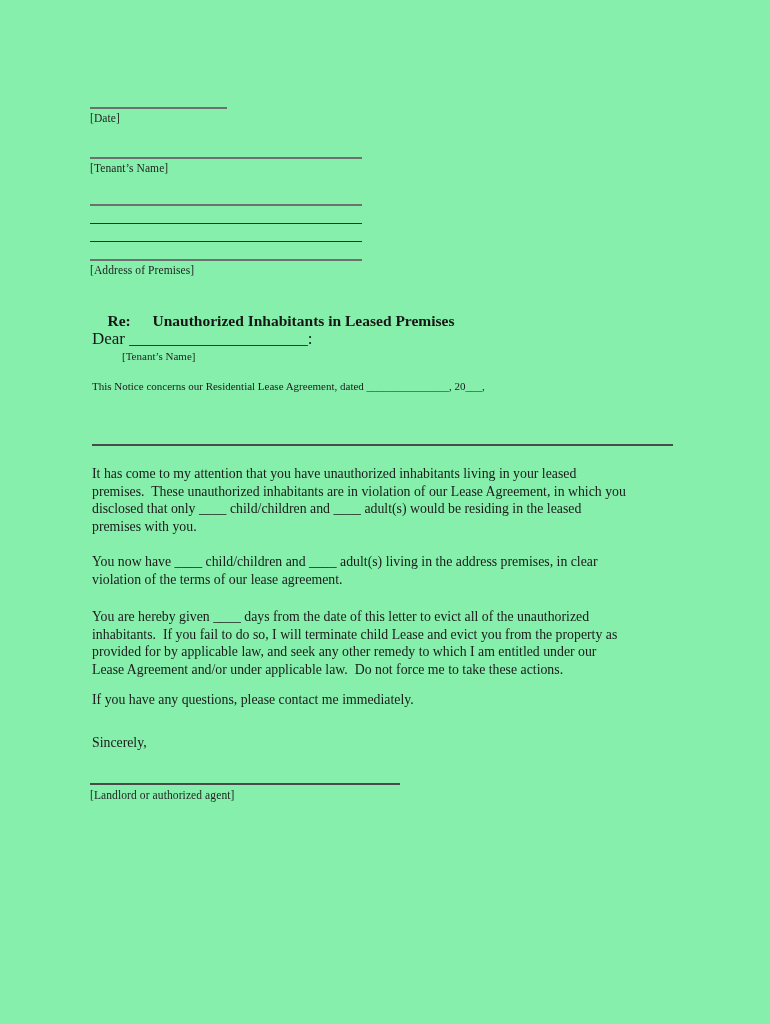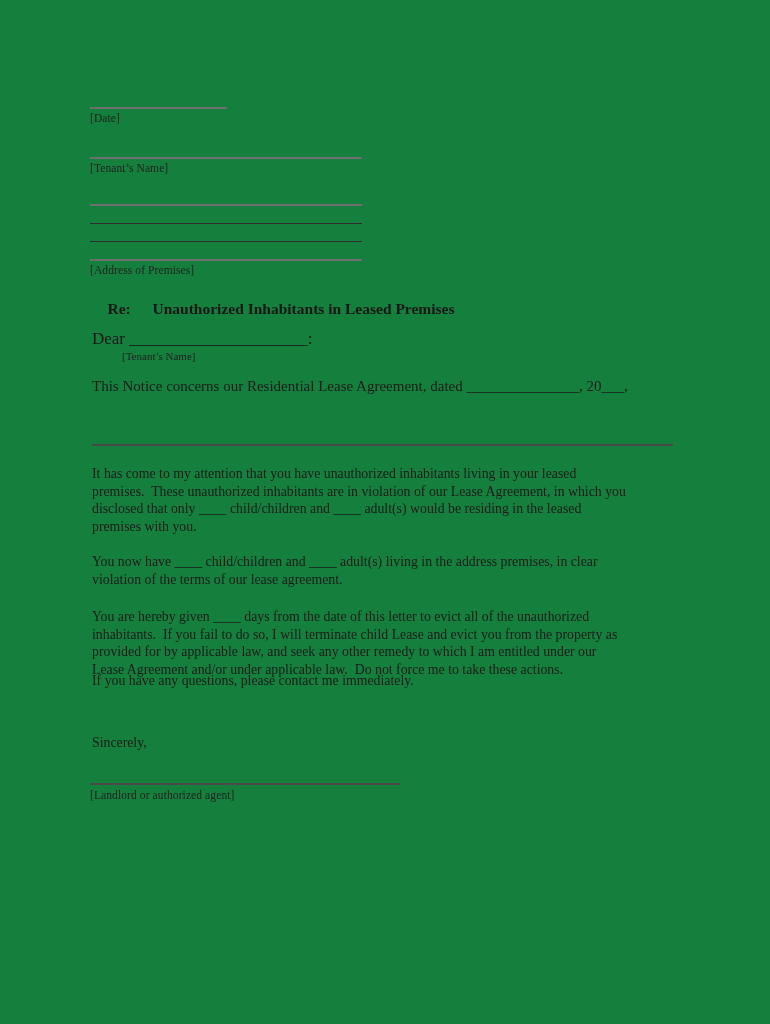--- a/index.html
+++ b/index.html
@@ -4,34 +4,34 @@
 <style>
   * { margin: 0; padding: 0; box-sizing: border-box; }
   html, body { background: #ffffff; }
   body {
     width: 770px; height: 1024px;
     position: relative;
     font-family: "Liberation Serif", "DejaVu Serif", serif;
     color: #1c1c1c;
     overflow: hidden;
   }
-  .page { position: absolute; inset: 0; background: #15803d; font-family: Liberation Serif, serif; }
+  .page { position: absolute; inset: 0; background: #86efac; font-family: Liberation Serif, serif; }
   .abs { position: absolute; }
   .rule { position: absolute; background: #6f6f6f; height: 2px; }
   .rule.thin { height: 1px; background: #2e2e2e; }
   .rule.mid { height: 2px; background: #4a4a4a; }
   .label {
     font-size: 11.5px; color: #1f1f1f;
     white-space: pre; letter-spacing: 0.1px;
   }
   .label-sm { font-size: 11px; color: #1f1f1f; white-space: pre; }
   .re-line { font-size: 15.5px; font-weight: bold; white-space: pre; color: #161616; }
   .re-prefix { display: inline-block; width: 45px; }
   .salutation { font-size: 17px; white-space: pre; color: #161616; }
-  .intro { font-size: 15px; line-height: 18.4px; color: #1a1a1a; }
+  .intro { font-size: 11px; line-height: 18.4px; color: #1a1a1a; }
   .para { font-size: 13.8px; line-height: 17.5px; color: #1a1a1a; }
   .para .ln, .intro .ln { display: block; white-space: pre; }
   .closing { font-size: 13.8px; white-space: pre; color: #1a1a1a; }
 </style>
 </head>
 <body>
 
 <div class="page">
 
   <div class="rule" style="left:90px; top:107px; width:137px;"></div>
@@ -39,21 +39,21 @@
 
   <div class="rule" style="left:90px; top:157px; width:272px;"></div>
   <div class="abs label" style="left:90px; top:162px;">[Tenant’s Name]</div>
 
   <div class="rule" style="left:90px; top:204px; width:272px;"></div>
   <div class="rule thin" style="left:90px; top:223px; width:272px;"></div>
   <div class="rule thin" style="left:90px; top:241px; width:272px;"></div>
   <div class="rule" style="left:90px; top:259px; width:272px;"></div>
   <div class="abs label" style="left:90px; top:264px;">[Address of Premises]</div>
 
-  <div class="abs re-line" style="left:92px; top:282px;">
+  <div class="abs re-line" style="left:92px; top:294px;">
     <span class="re-prefix">Re:</span><span>Unauthorized Inhabitants in Leased Premises</span>
   </div>
 
   <div class="abs salutation" style="left:92px; top:329px;">Dear _____________________:</div>
   <div class="abs label-sm" style="left:122px; top:350px;">[Tenant’s Name]</div>
 
   <div class="abs intro" style="left:92px; top:377px;">
     <span class="ln">This Notice concerns our Residential Lease Agreement, dated _______________, 20___,</span>
   </div>
 
@@ -71,20 +71,20 @@
     <span class="ln">violation of the terms of our lease agreement.</span>
   </div>
 
   <div class="abs para" style="left:92px; top:608px;">
     <span class="ln">You are hereby given ____ days from the date of this letter to evict all of the unauthorized</span>
     <span class="ln">inhabitants.  If you fail to do so, I will terminate child Lease and evict you from the property as</span>
     <span class="ln">provided for by applicable law, and seek any other remedy to which I am entitled under our</span>
     <span class="ln">Lease Agreement and/or under applicable law.  Do not force me to take these actions.</span>
   </div>
 
-  <div class="abs closing" style="left:92px; top:673px;">If you have any questions, please contact me immediately.</div>
+  <div class="abs closing" style="left:92px; top:692px;">If you have any questions, please contact me immediately.</div>
 
   <div class="abs closing" style="left:92px; top:735px;">Sincerely,</div>
 
   <div class="rule mid" style="left:90px; top:783px; width:310px;"></div>
   <div class="abs label" style="left:90px; top:789px;">[Landlord or authorized agent]</div>
 
 </div>
 
 </body></html>

